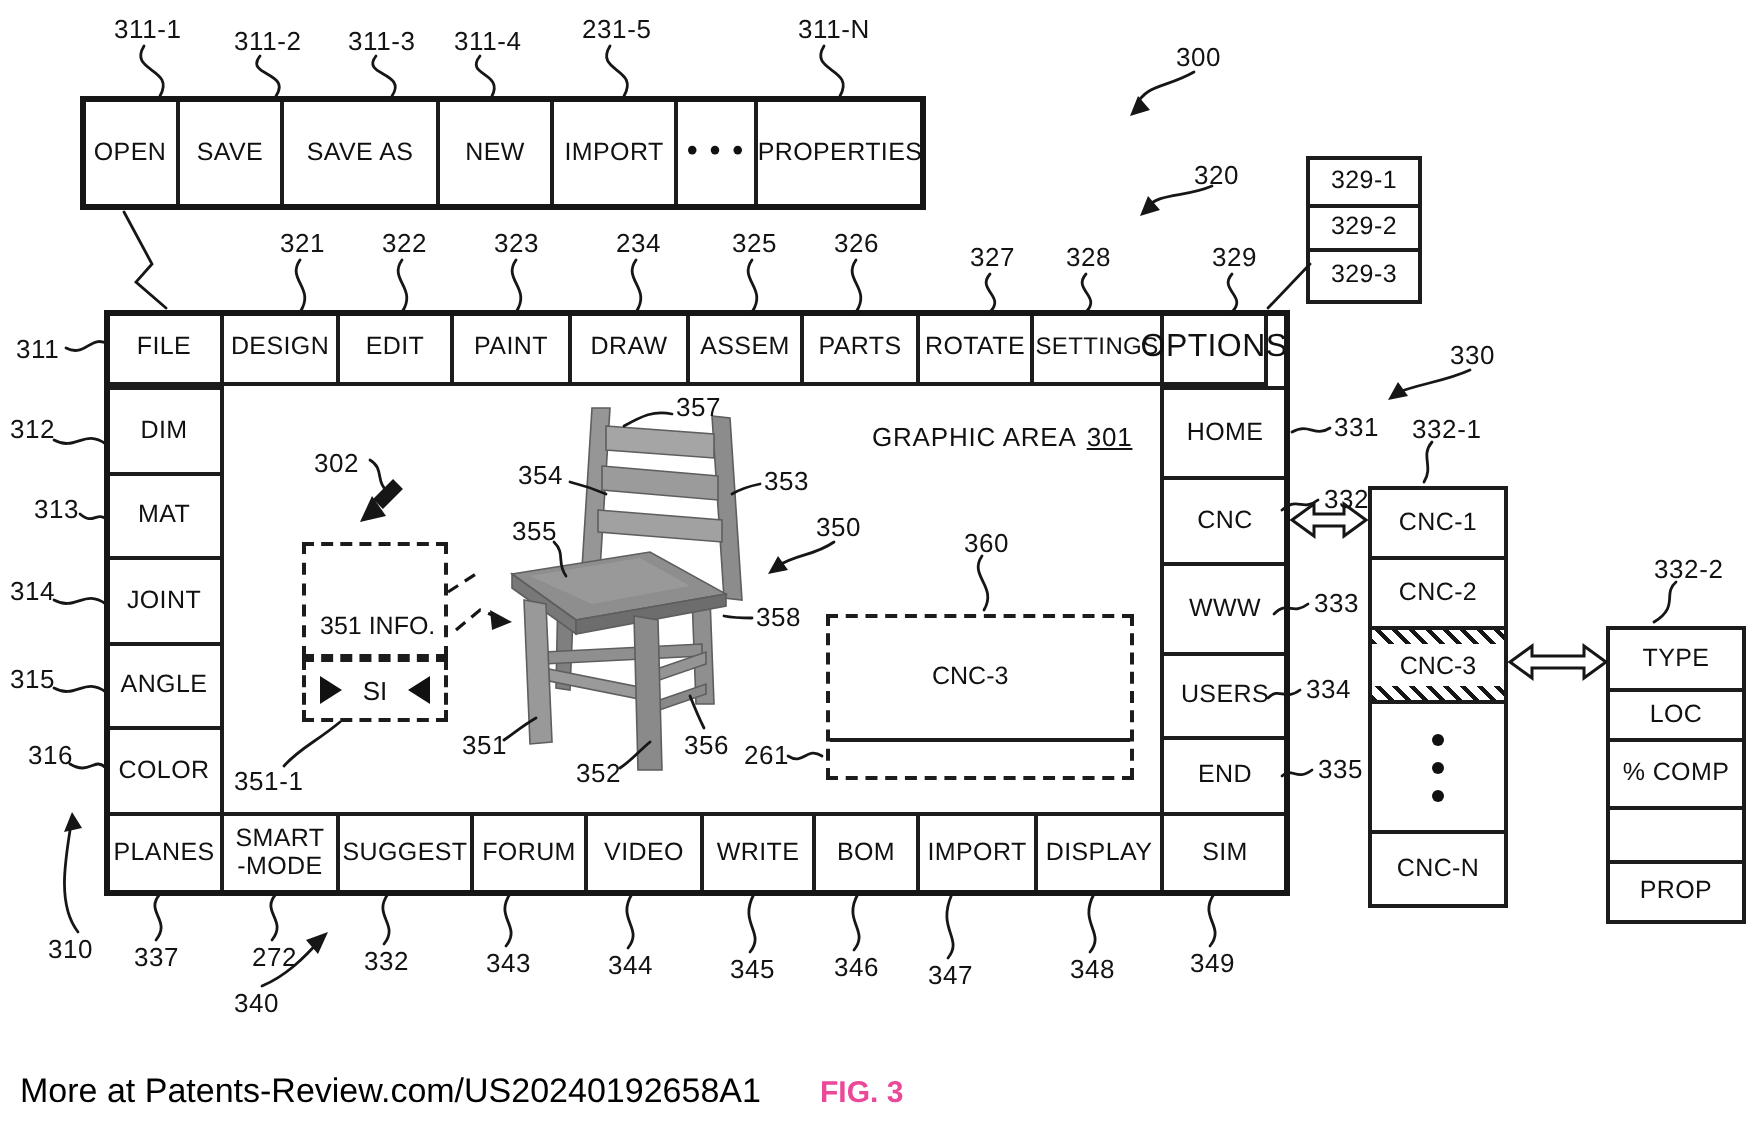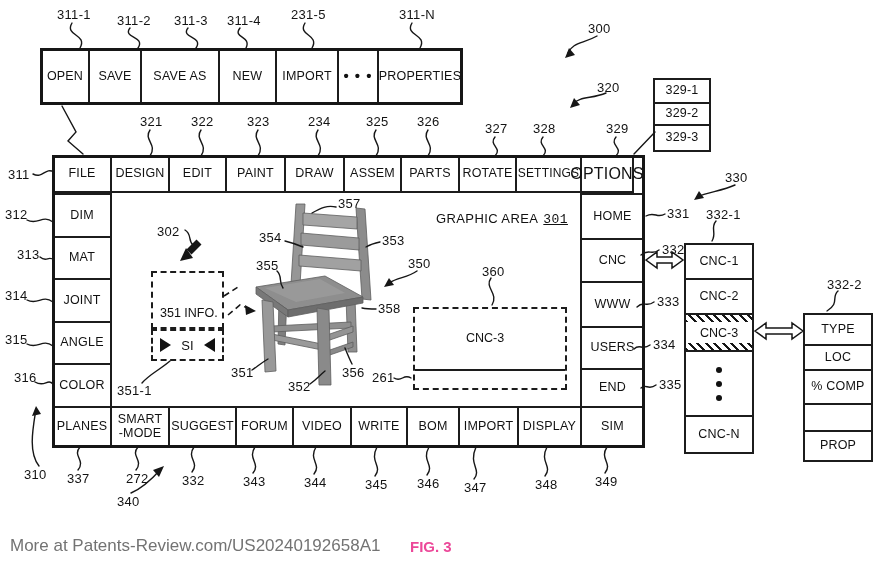--- a/index.html
+++ b/index.html
@@ -6,37 +6,37 @@
   #stage{position:relative;width:880px;height:566px;background:#fff;overflow:hidden;
          font-family:"Liberation Sans", sans-serif;color:#111;}
   .lbl{position:absolute;font-size:13px;letter-spacing:.3px;color:#131313;white-space:nowrap;z-index:6;}
   .cell{position:absolute;border:2px solid #1c1c1c;background:#fff;box-sizing:border-box;
         display:flex;align-items:center;justify-content:center;text-align:center;
         font-size:12.5px;letter-spacing:.2px;color:#111;z-index:2;white-space:pre-line;line-height:1.1;}
   .thickbox{position:absolute;border:3px solid #161616;box-sizing:border-box;background:transparent;
         pointer-events:none;z-index:3;}
   .dashedbox{position:absolute;border:2px dashed #1c1c1c;box-sizing:border-box;background:transparent;z-index:4;}
   .gtitle{position:absolute;font-size:13px;letter-spacing:.4px;z-index:4;white-space:nowrap;}
-  .gtitle .u{text-decoration:underline;margin-left:5px;font-family:Liberation Mono, monospace;}
+  .gtitle .u{text-decoration:underline;margin-left:5px;}
   .infotext{position:absolute;font-size:12.5px;z-index:5;white-space:nowrap;}
   .tri{width:0;height:0;display:inline-block;}
   .tri-right{border-left:11px solid #111;border-top:7px solid transparent;border-bottom:7px solid transparent;}
   .tri-left{border-right:11px solid #111;border-top:7px solid transparent;border-bottom:7px solid transparent;}
   .sibox{position:absolute;border:2px dashed #1c1c1c;box-sizing:border-box;display:flex;
          align-items:center;justify-content:space-between;padding:0 7px;z-index:5;font-size:13px;}
   .hatchcell{position:absolute;border:2px solid #1c1c1c;background:#fff;box-sizing:border-box;
          display:flex;flex-direction:column;z-index:2;}
   .hatch{height:7px;background:repeating-linear-gradient(45deg,#161616 0,#161616 2px,#fff 2px,#fff 6px);}
   .hatchmid{flex:1;display:flex;align-items:center;justify-content:center;font-size:12.5px;}
   .dotscell{position:absolute;border:2px solid #1c1c1c;background:#fff;box-sizing:border-box;
          display:flex;flex-direction:column;align-items:center;justify-content:center;gap:8px;z-index:2;}
   .vdot{width:6px;height:6px;border-radius:50%;background:#111;}
   .ellip{font-weight:bold;font-size:15px;letter-spacing:1px;}
   svg.overlay{position:absolute;left:0;top:0;z-index:5;pointer-events:none;}
-  .footer{position:absolute;font-size:17px;color:#737373;z-index:6;}
+  .footer{position:absolute;font-size:17px;color:#000000;z-index:6;}
   .figcap{position:absolute;font-size:15px;font-weight:bold;color:#ec4899;z-index:6;}
 </style>
 </head>
 <body>
 
 <div id="stage">
 
   <div class="cell" style="left:40px;top:48px;width:50px;height:57px">OPEN</div>
   <div class="cell" style="left:88px;top:48px;width:54px;height:57px">SAVE</div>
   <div class="cell" style="left:140px;top:48px;width:80px;height:57px">SAVE AS</div>

